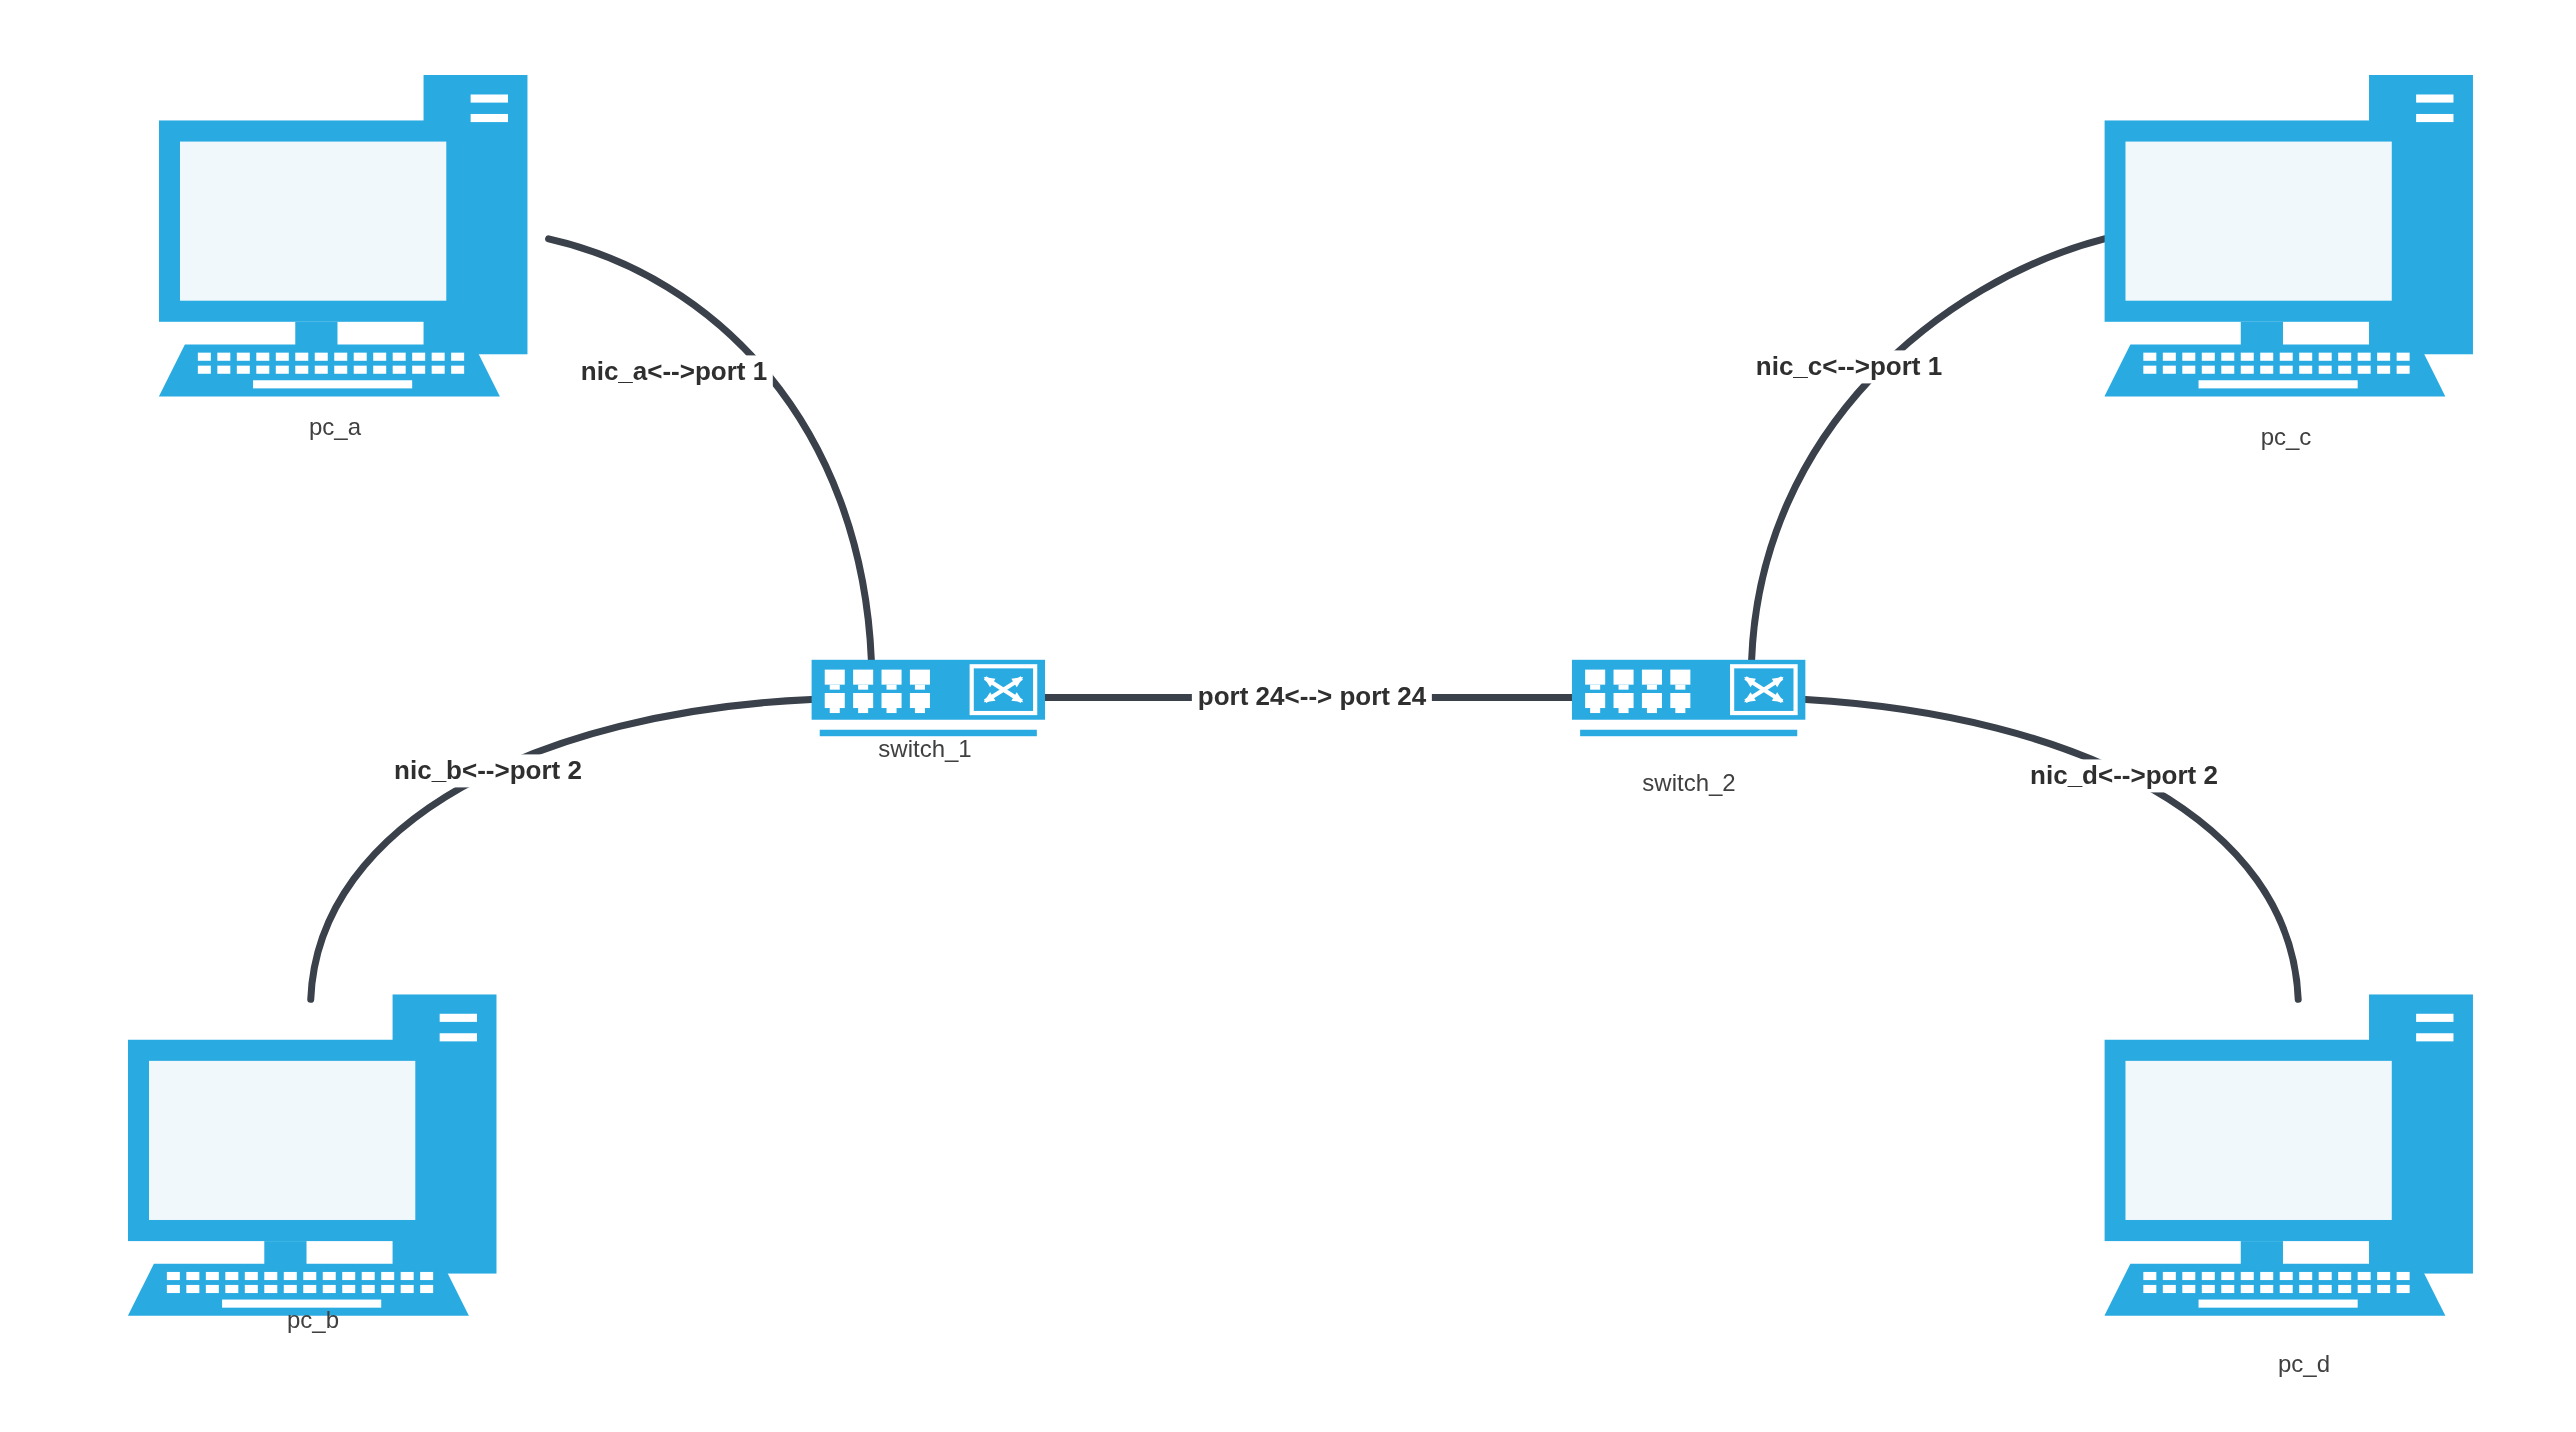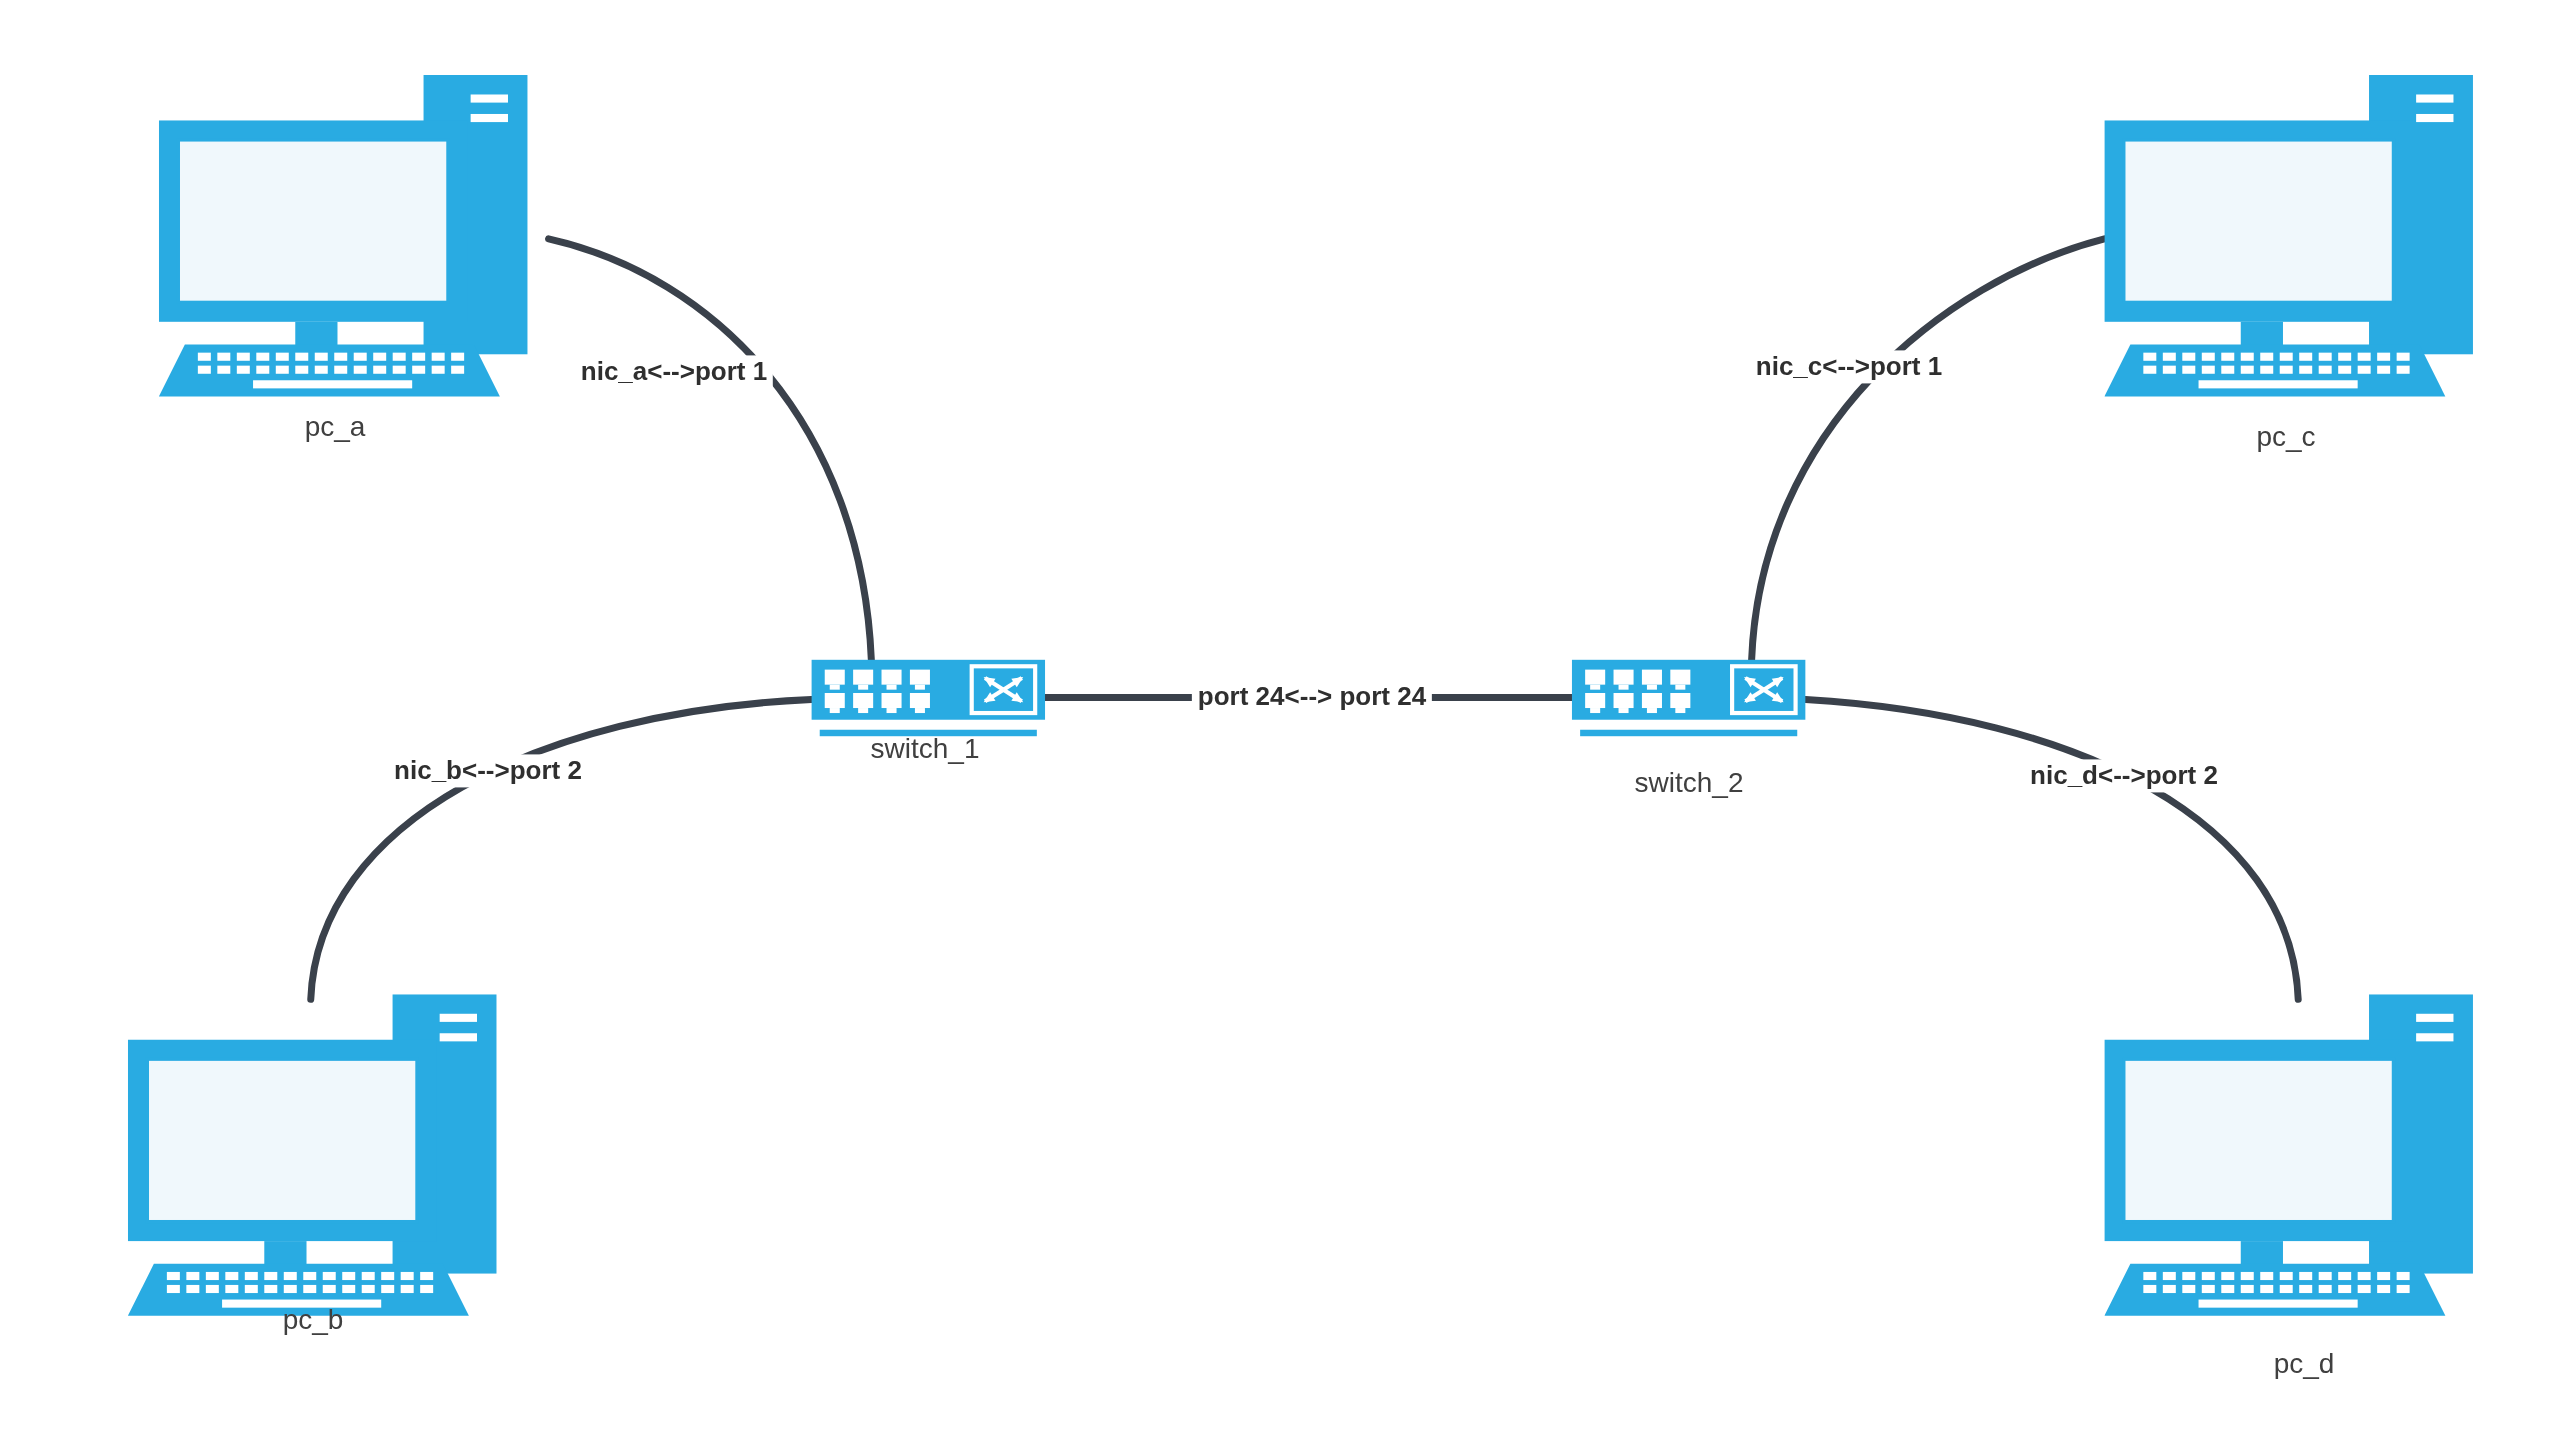--- a/index.html
+++ b/index.html
@@ -31,21 +31,21 @@
     stroke-width: 2;
   }
 
   .label {
     position: absolute;
     transform: translate(-50%, -50%);
     white-space: nowrap;
     line-height: 1.2;
   }
   .node-label {
-    font-size: 28px;
+    font-size: 24px;
     color: var(--node-label, #404040);
   }
   .edge-label {
     font-size: 26px;
     font-weight: bold;
     color: var(--edge-label, #2f2f2f);
     background: #ffffff;
     padding: 1px 6px;
   }
 </style>

